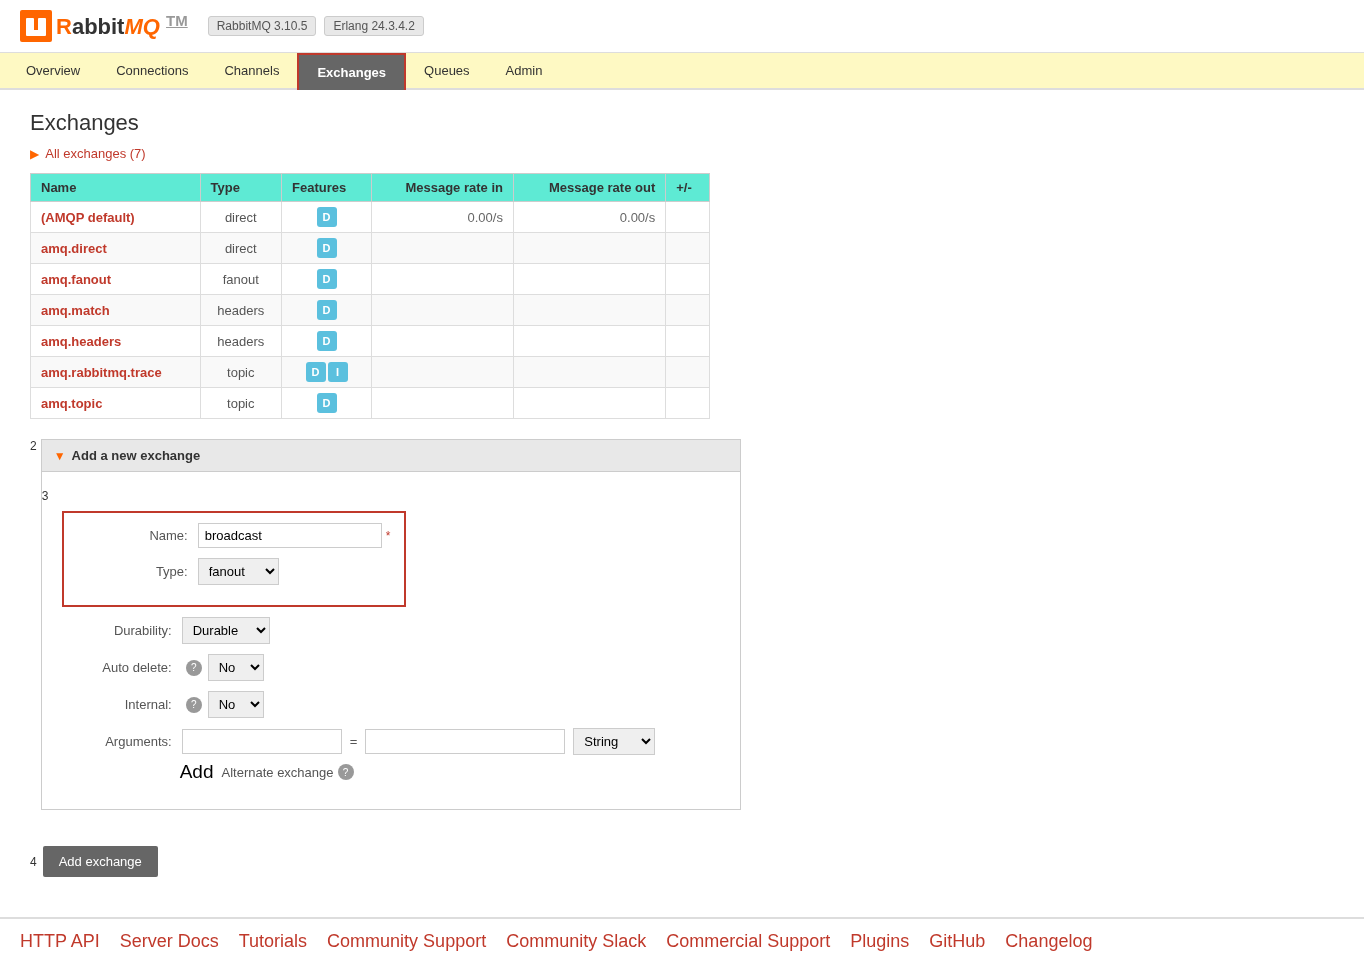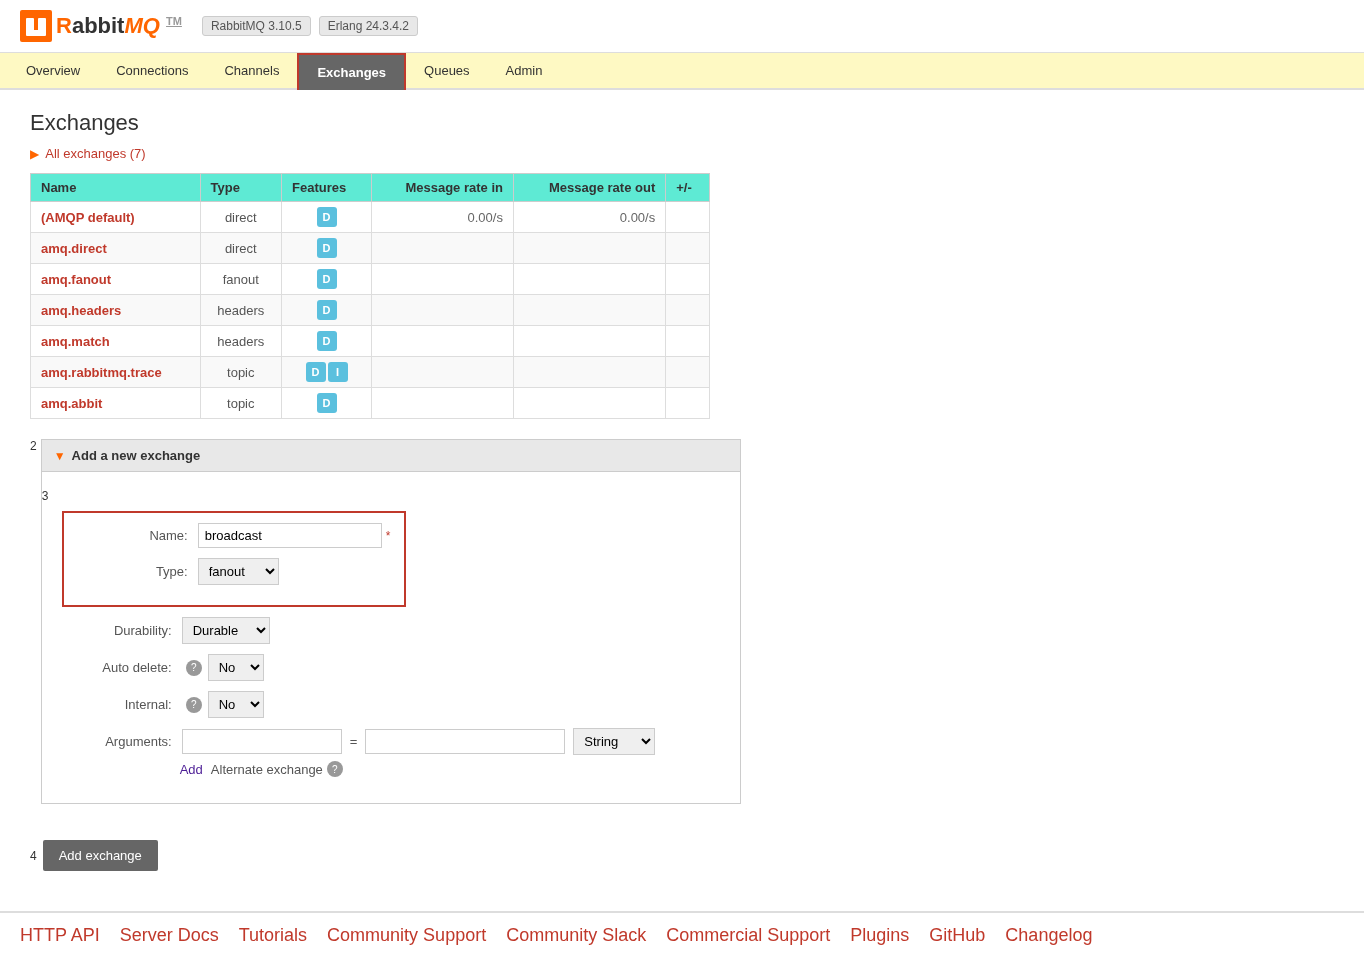--- a/index.html
+++ b/index.html
@@ -51,21 +51,21 @@
     .form-select { padding: 4px 6px; border: 1px solid #ccc; font-size: 13px; }
     .form-note { color: #c0392b; margin-left: 4px; font-size: 12px; }
     .help-icon { display: inline-flex; align-items: center; justify-content: center; width: 16px; height: 16px; border-radius: 50%; background: #999; color: #fff; font-size: 10px; cursor: pointer; margin-left: 4px; }
 
     .args-row { display: flex; align-items: center; margin-bottom: 6px; }
     .args-input { padding: 4px 6px; border: 1px solid #ccc; font-size: 13px; width: 160px; }
     .args-eq { margin: 0 8px; color: #555; }
     .args-val { padding: 4px 6px; border: 1px solid #ccc; font-size: 13px; width: 200px; }
     .args-type { padding: 4px 6px; border: 1px solid #ccc; font-size: 13px; margin-left: 8px; }
 
-    .add-link { color: #4c1d95; text-decoration: none; font-size: 13px; cursor: pointer; }
+    .add-link { color: #000000; text-decoration: none; font-size: 19px; cursor: pointer; }
     .alt-text { color: #555; font-size: 13px; margin-left: 8px; }
 
     
     .add-btn { background: #666; color: #fff; border: none; padding: 8px 16px; font-size: 13px; cursor: pointer; border-radius: 2px; }
 
     
     .footer { border-top: 2px solid #ddd; padding: 12px 20px; display: flex; gap: 20px; flex-wrap: wrap; }
     .footer a { color: #c0392b; text-decoration: none; font-size: 18px; }
   </style>
 </head>
@@ -75,21 +75,21 @@
   <div class="logo">
 
     <svg width="32" height="32" viewBox="0 0 32 32" style="margin-right:4px;">
       <rect width="32" height="32" fill="#f60" rx="2"></rect>
       <rect x="6" y="8" width="8" height="14" fill="white" rx="1"></rect>
       <rect x="18" y="8" width="8" height="14" fill="white" rx="1"></rect>
       <rect x="6" y="20" width="20" height="6" fill="white" rx="1"></rect>
     </svg>
     <span style="font-size:22px; font-weight:bold; color:#333;">
       <span style="color:#f60;">R</span>abbit<span style="color:#f60; font-style:italic;">MQ</span>
-      <span style="font-size:11px; color:#999; vertical-align:super;text-decoration:underline;">TM</span>
+      <span style="font-size:15px; color:#999; vertical-align:super;text-decoration:underline;">TM</span>
     </span>
   </div>
   <span class="version-badge">RabbitMQ 3.10.5</span>
   <span class="version-badge">Erlang 24.3.4.2</span>
 </div>
 
 <div class="nav">
   <a class="nav-item">Overview</a>
   <a class="nav-item">Connections</a>
   <a class="nav-item">Channels</a>
@@ -136,45 +136,45 @@
         </tr>
         <tr>
           <td><a href="#" style="color: rgb(192, 57, 43); text-decoration: none; font-weight: bold;">amq.fanout</a></td>
           <td class="type-val">fanout</td>
           <td class="feat-val"><span class="badge D">D</span></td>
           <td class="rate-val"></td>
           <td class="rate-val"></td>
           <td></td>
         </tr>
         <tr>
+          <td><a href="#" style="color: rgb(192, 57, 43); text-decoration: none; font-weight: bold;">amq.match</a></td>
+          <td class="type-val">headers</td>
+          <td class="feat-val"><span class="badge D">D</span></td>
+          <td class="rate-val"></td>
+          <td class="rate-val"></td>
+          <td></td>
+        </tr>
+        <tr>
           <td><a href="#" style="color: rgb(192, 57, 43); text-decoration: none; font-weight: bold;">amq.headers</a></td>
-          <td class="type-val">headers</td>
-          <td class="feat-val"><span class="badge D">D</span></td>
-          <td class="rate-val"></td>
-          <td class="rate-val"></td>
-          <td></td>
-        </tr>
-        <tr>
-          <td><a href="#" style="color: rgb(192, 57, 43); text-decoration: none; font-weight: bold;">amq.match</a></td>
           <td class="type-val">headers</td>
           <td class="feat-val"><span class="badge D">D</span></td>
           <td class="rate-val"></td>
           <td class="rate-val"></td>
           <td></td>
         </tr>
         <tr>
           <td><a href="#" style="color: rgb(192, 57, 43); text-decoration: none; font-weight: bold;">amq.rabbitmq.trace</a></td>
           <td class="type-val">topic</td>
           <td class="feat-val"><span class="badge D">D</span><span class="badge I">I</span></td>
           <td class="rate-val"></td>
           <td class="rate-val"></td>
           <td></td>
         </tr>
         <tr>
-          <td><a href="#" style="color: rgb(192, 57, 43); text-decoration: none; font-weight: bold;">amq.abbit</a></td>
+          <td><a href="#" style="color: rgb(192, 57, 43); text-decoration: none; font-weight: bold;">amq.topic</a></td>
           <td class="type-val">topic</td>
           <td class="feat-val"><span class="badge D">D</span></td>
           <td class="rate-val"></td>
           <td class="rate-val"></td>
           <td></td>
         </tr>
       </tbody>
   </table>
 
   <div style="display:flex; align-items:flex-start; margin-bottom:0;">

